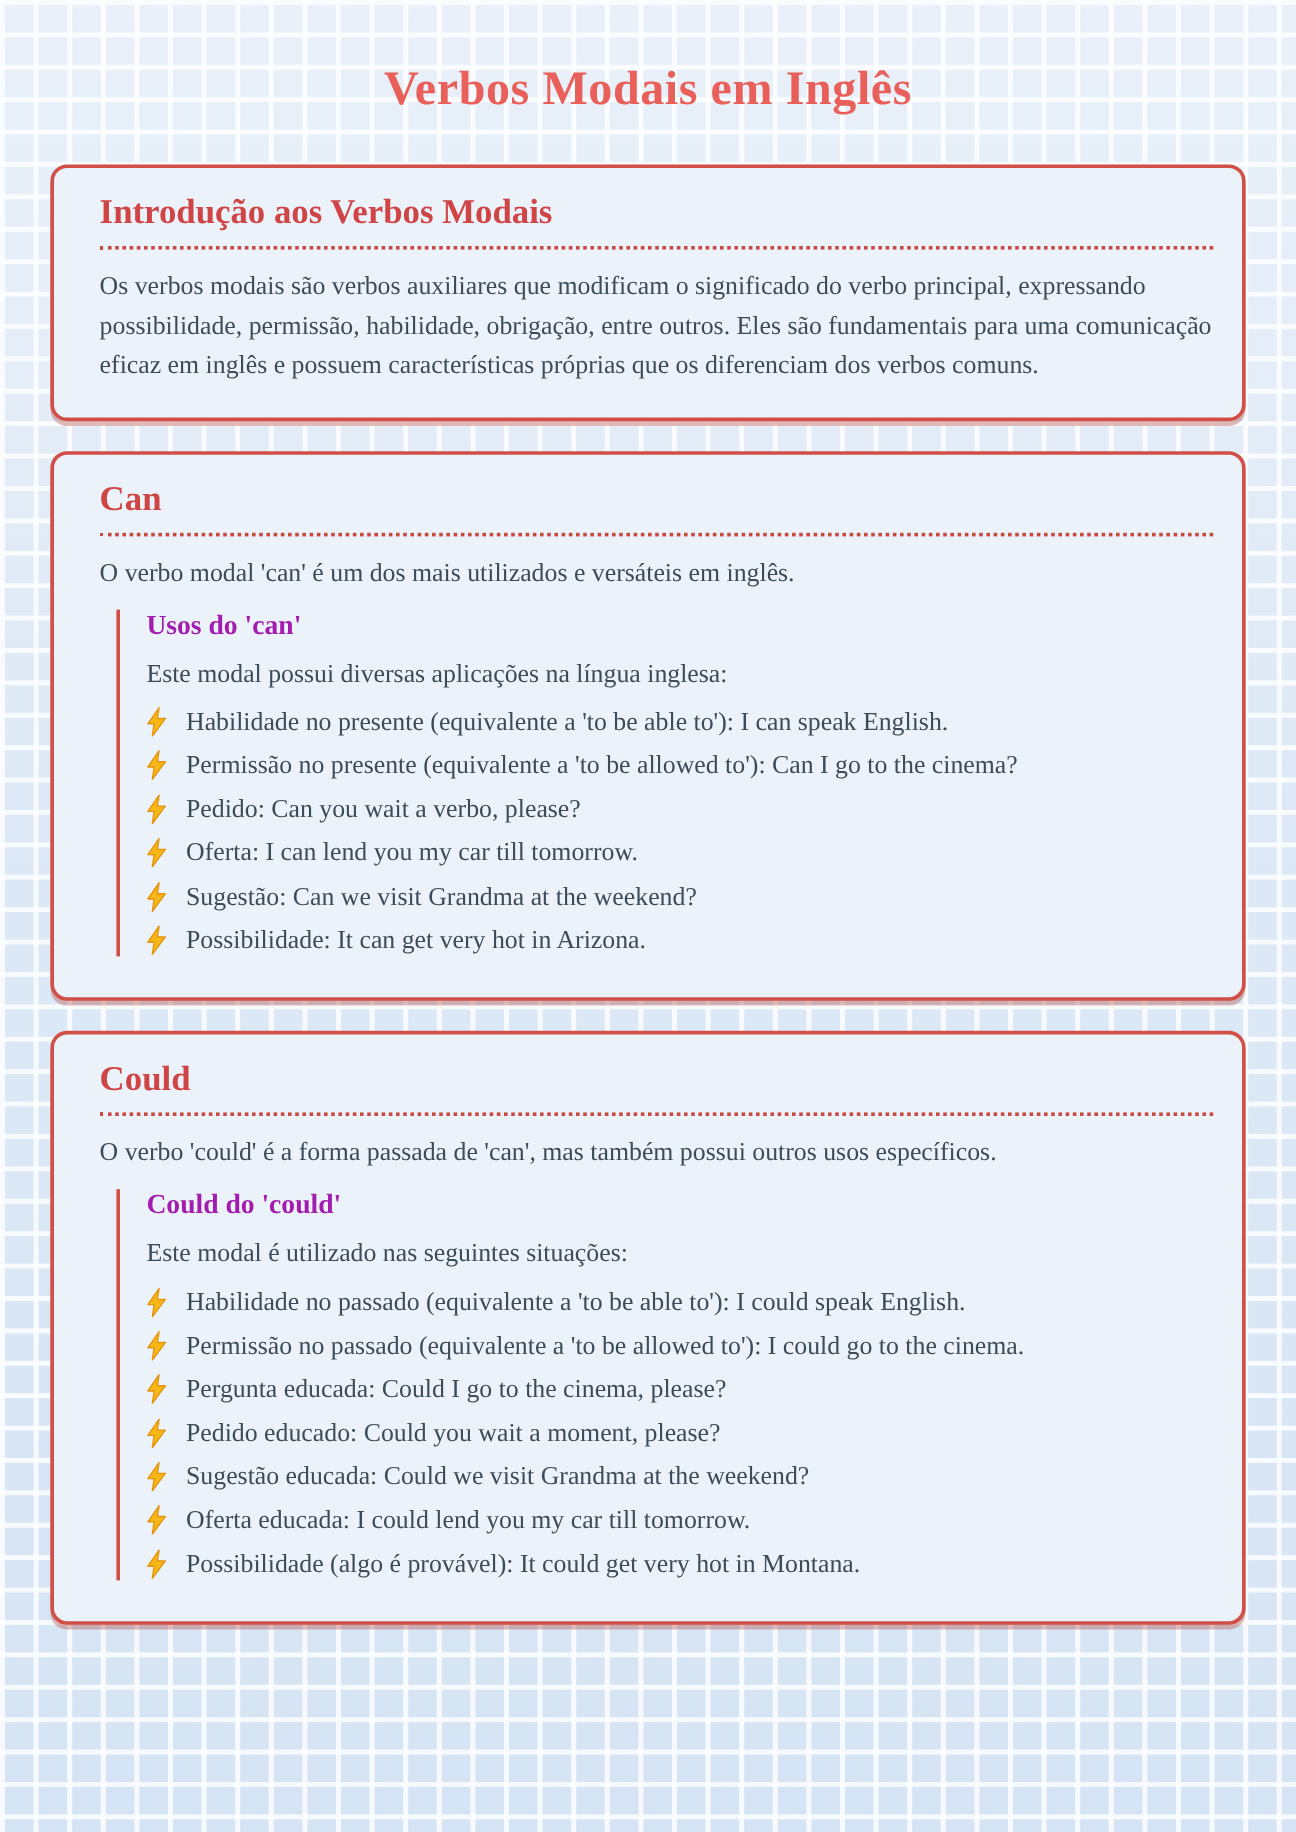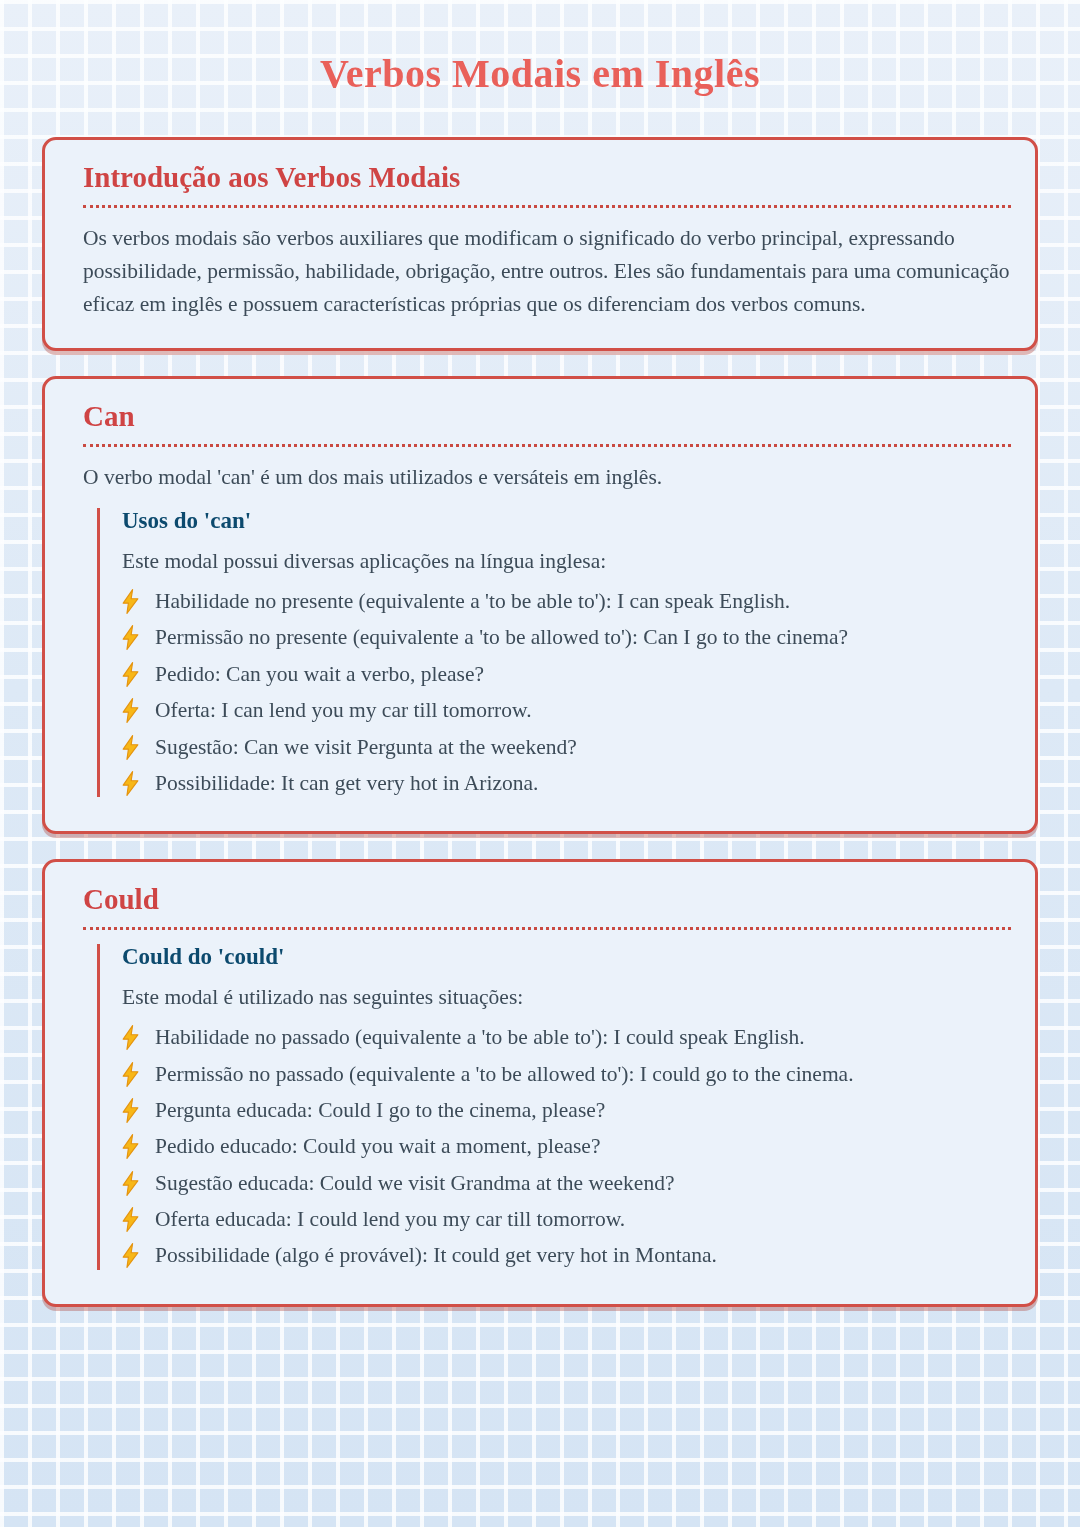--- a/index.html
+++ b/index.html
@@ -48,21 +48,21 @@
     line-height: 1.55;
   }
   .lead { margin-bottom: 12px; }
   .subsection {
     margin-top: 14px;
     margin-left: 14px;
     border-left: 3px solid #d14f47;
     padding-left: 22px;
   }
   .subsection-title {
-    color: #0c4a6e;
+    color: #a21caf;
     font-size: 23px;
     font-weight: bold;
     margin-bottom: 12px;
   }
   .subsection-intro {
     font-size: 21.5px;
     line-height: 1.45;
     margin-bottom: 10px;
   }
   .usage-list { list-style: none; }
@@ -137,37 +137,38 @@
           </span>
           <span class="item-text">Oferta: I can lend you my car till tomorrow.</span>
         </li>
 
         <li class="usage-item">
           <span class="bolt">
             <svg viewBox="0 0 16 24" width="17" height="25" aria-hidden="true">
               <polygon points="10,0.6 1,13.6 6,13.6 4.6,23.4 15,9.4 8.6,9.4" fill="#f7b717" stroke="#e5940e" stroke-width="1.1" stroke-linejoin="round"></polygon>
             </svg>
           </span>
-          <span class="item-text">Sugestão: Can we visit Pergunta at the weekend?</span>
+          <span class="item-text">Sugestão: Can we visit Grandma at the weekend?</span>
         </li>
 
         <li class="usage-item">
           <span class="bolt">
             <svg viewBox="0 0 16 24" width="17" height="25" aria-hidden="true">
               <polygon points="10,0.6 1,13.6 6,13.6 4.6,23.4 15,9.4 8.6,9.4" fill="#f7b717" stroke="#e5940e" stroke-width="1.1" stroke-linejoin="round"></polygon>
             </svg>
           </span>
           <span class="item-text">Possibilidade: It can get very hot in Arizona.</span>
         </li>
       </ul>
   </div>
 </section>
 
 <section class="card">
   <h2 class="card-title">Could</h2>
+  <p class="body-text lead">O verbo 'could' é a forma passada de 'can', mas também possui outros usos específicos.</p>
   <div class="subsection">
     <h3 class="subsection-title">Could do 'could'</h3>
     <p class="subsection-intro">Este modal é utilizado nas seguintes situações:</p>
     <ul class="usage-list">
 
         <li class="usage-item">
           <span class="bolt">
             <svg viewBox="0 0 16 24" width="17" height="25" aria-hidden="true">
               <polygon points="10,0.6 1,13.6 6,13.6 4.6,23.4 15,9.4 8.6,9.4" fill="#f7b717" stroke="#e5940e" stroke-width="1.1" stroke-linejoin="round"></polygon>
             </svg>

